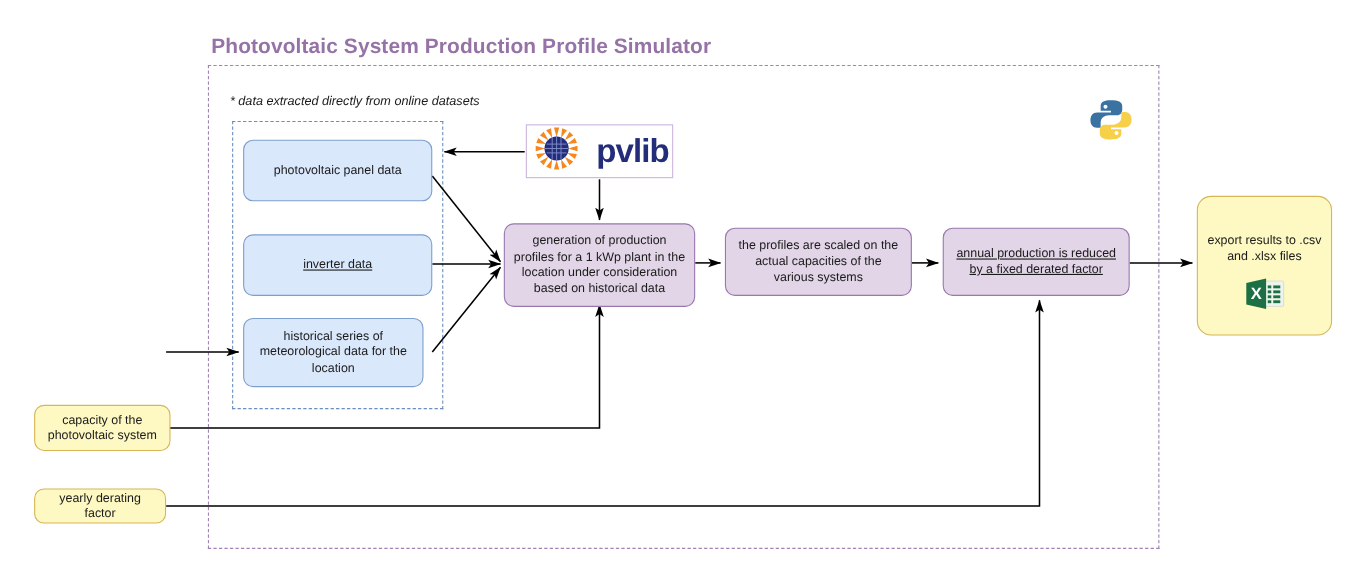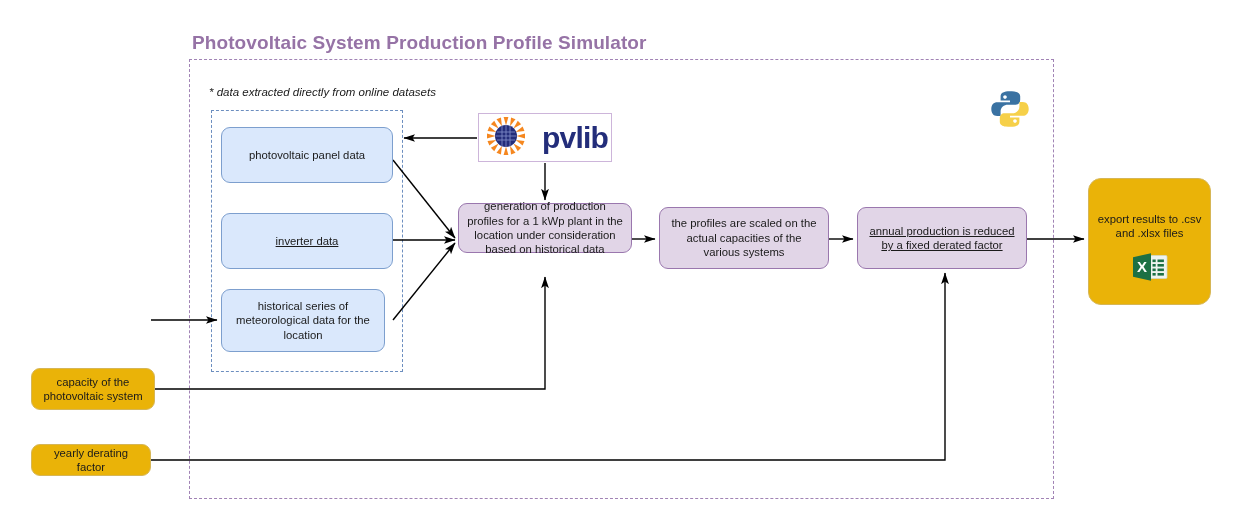--- a/index.html
+++ b/index.html
@@ -71,37 +71,37 @@
   }
   .node-blue {
     background: #dae8fc;
     border: 1px solid #7d9fce;
   }
   .node-purple {
     background: #e1d5e7;
     border: 1px solid #9a77ae;
   }
   .node-yellow {
-    background: #eab308;
+    background: #fef9c3;
     border: 1px solid #d6b656;
   }
   .node-export {
     flex-direction: column;
     justify-content: flex-start;
     padding-top: 33px;
     border-radius: 13px;
   }
 
   
   #node-panel-data      { left: 221px; top: 127px; width: 172px; height: 56px; }
   #node-inverter-data   { left: 221px; top: 213px; width: 172px; height: 56px; text-decoration: underline; }
   #node-meteo-data      { left: 221px; top: 289px; width: 164px; height: 63px; }
 
   
-  #node-generation      { left: 458px; top: 203px; width: 174px; height: 50px; }
+  #node-generation      { left: 458px; top: 203px; width: 174px; height: 76px; }
   #node-scaling         { left: 659px; top: 207px; width: 170px; height: 62px; }
   #node-derating        { left: 857px; top: 207px; width: 170px; height: 62px; text-decoration: underline; }
 
   
   #node-location        { left: 31px; top: 304px; width: 120px; height: 32px; }
   #node-capacity        { left: 31px; top: 368px; width: 124px; height: 42px; }
   #node-derating-factor { left: 31px; top: 444px; width: 120px; height: 32px; }
   #node-export          { left: 1088px; top: 178px; width: 123px; height: 127px; }
 
   

